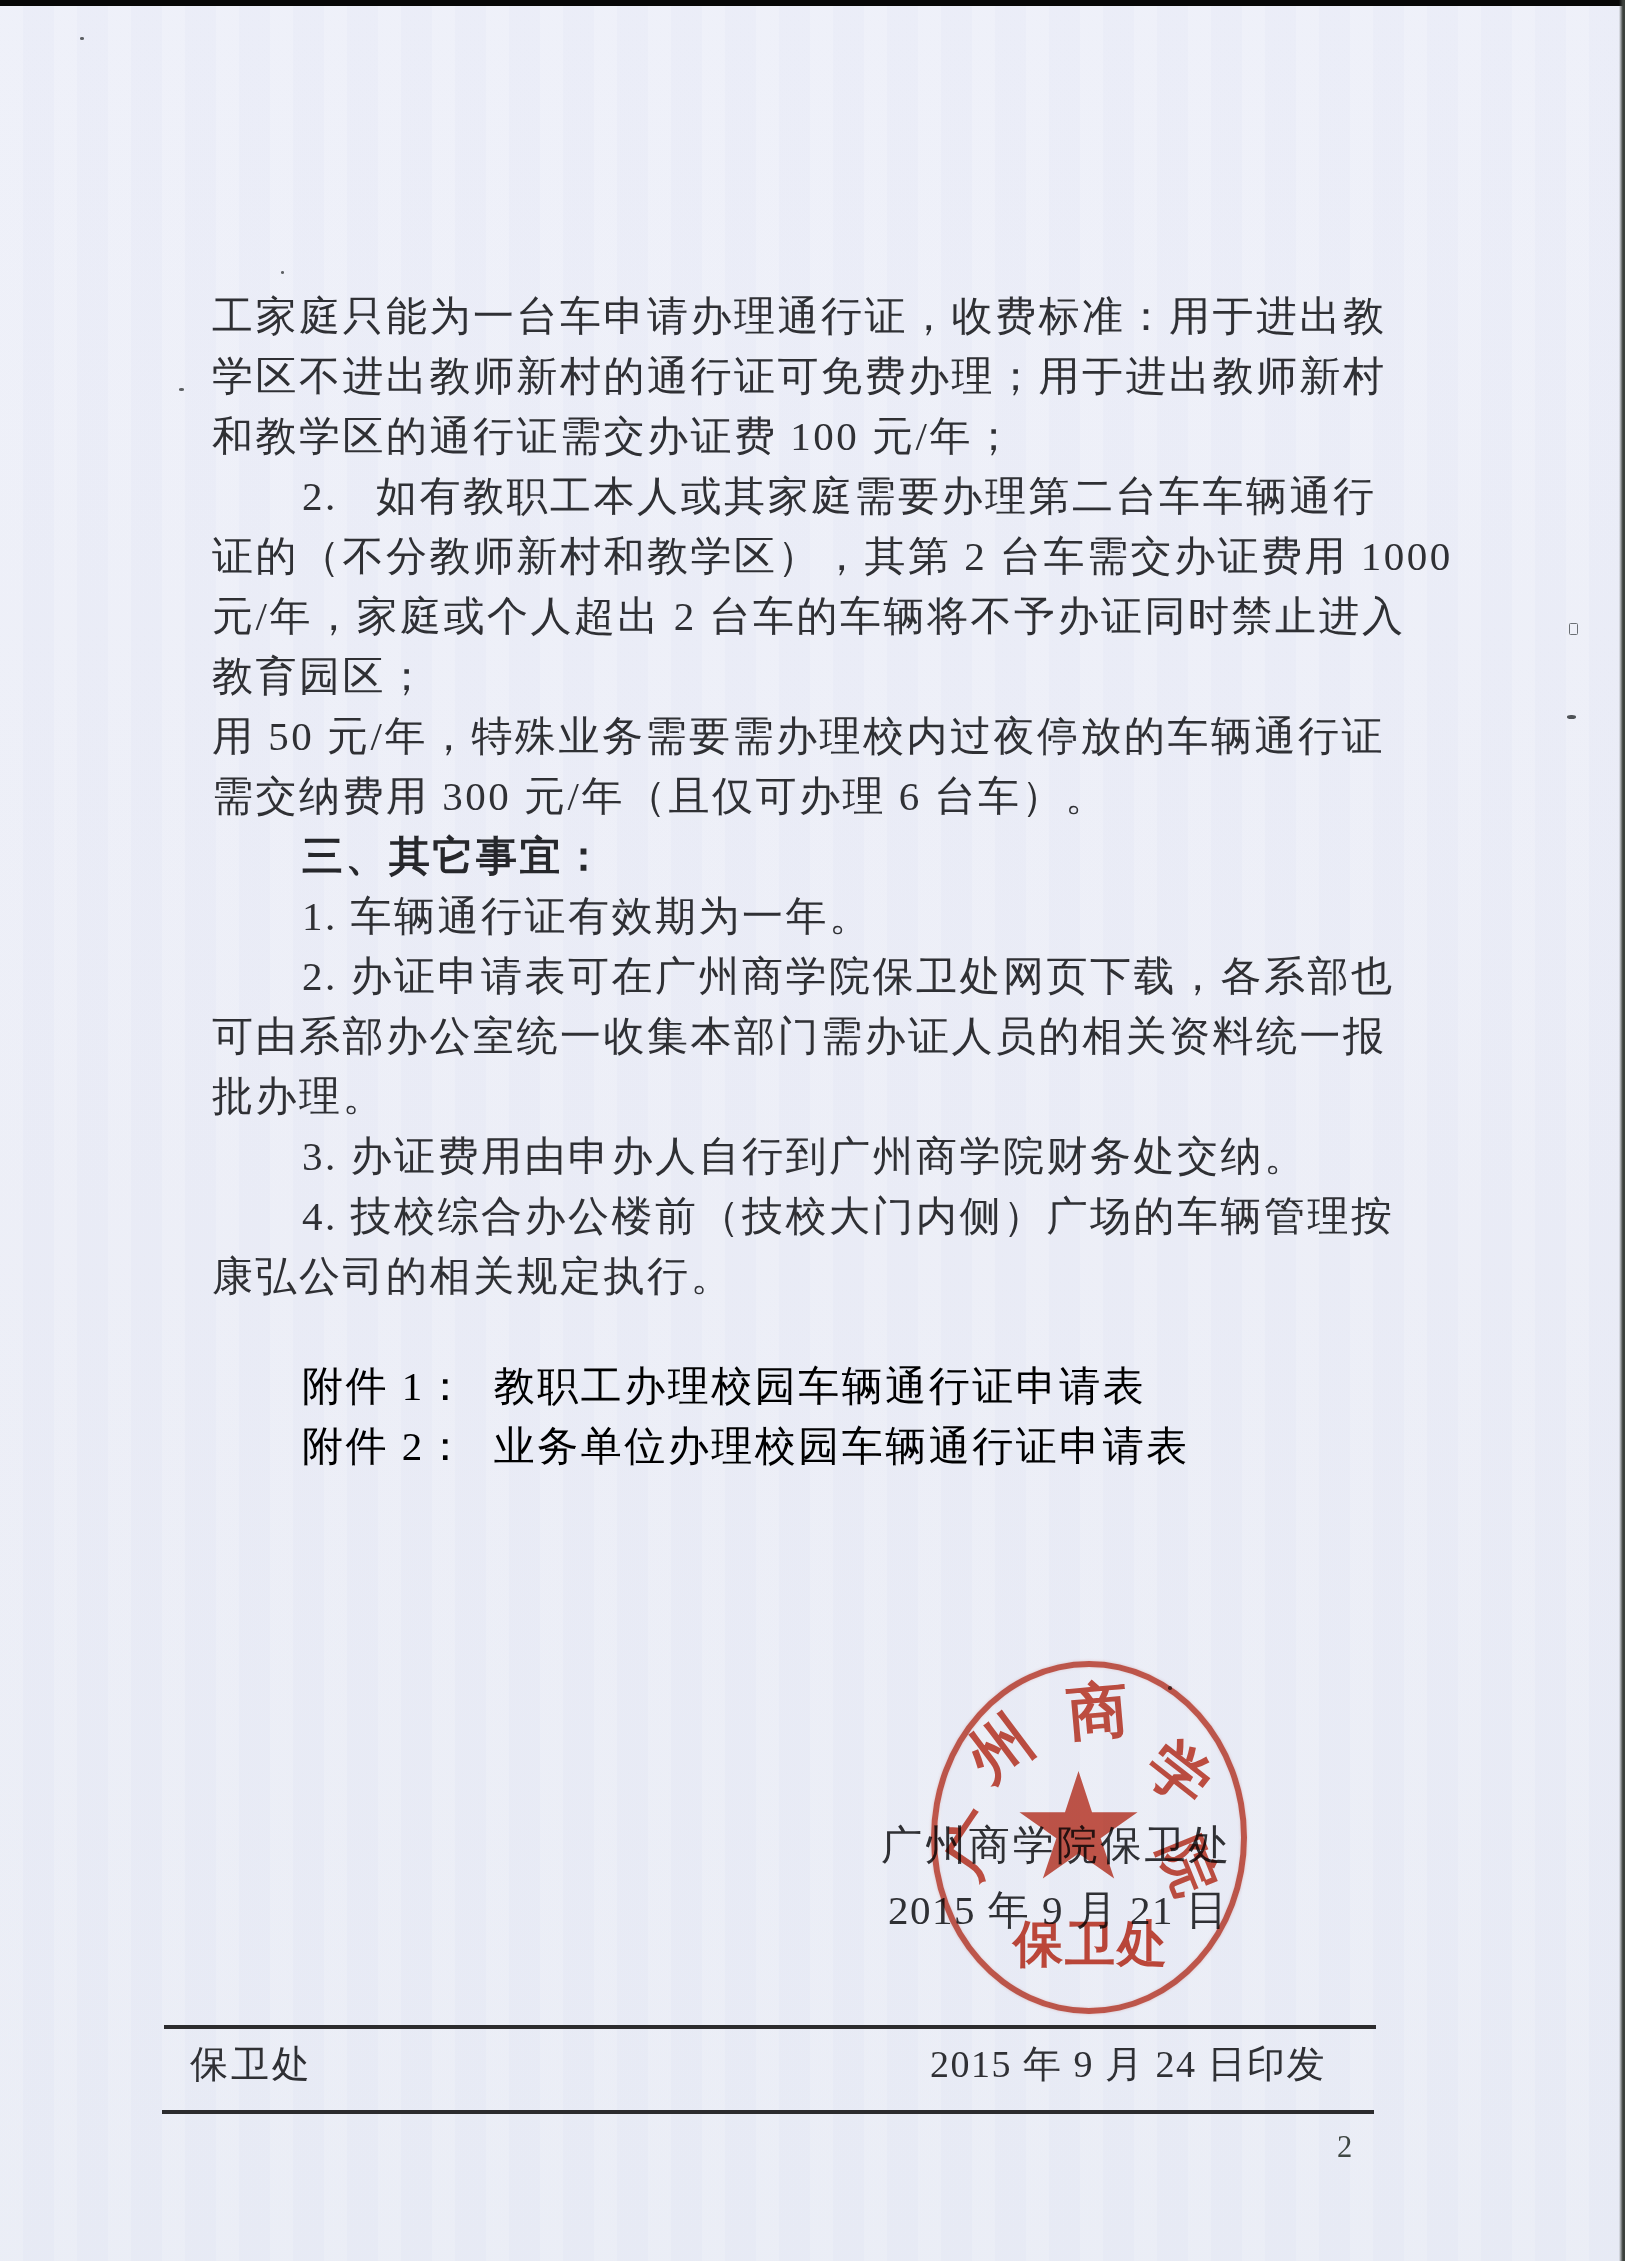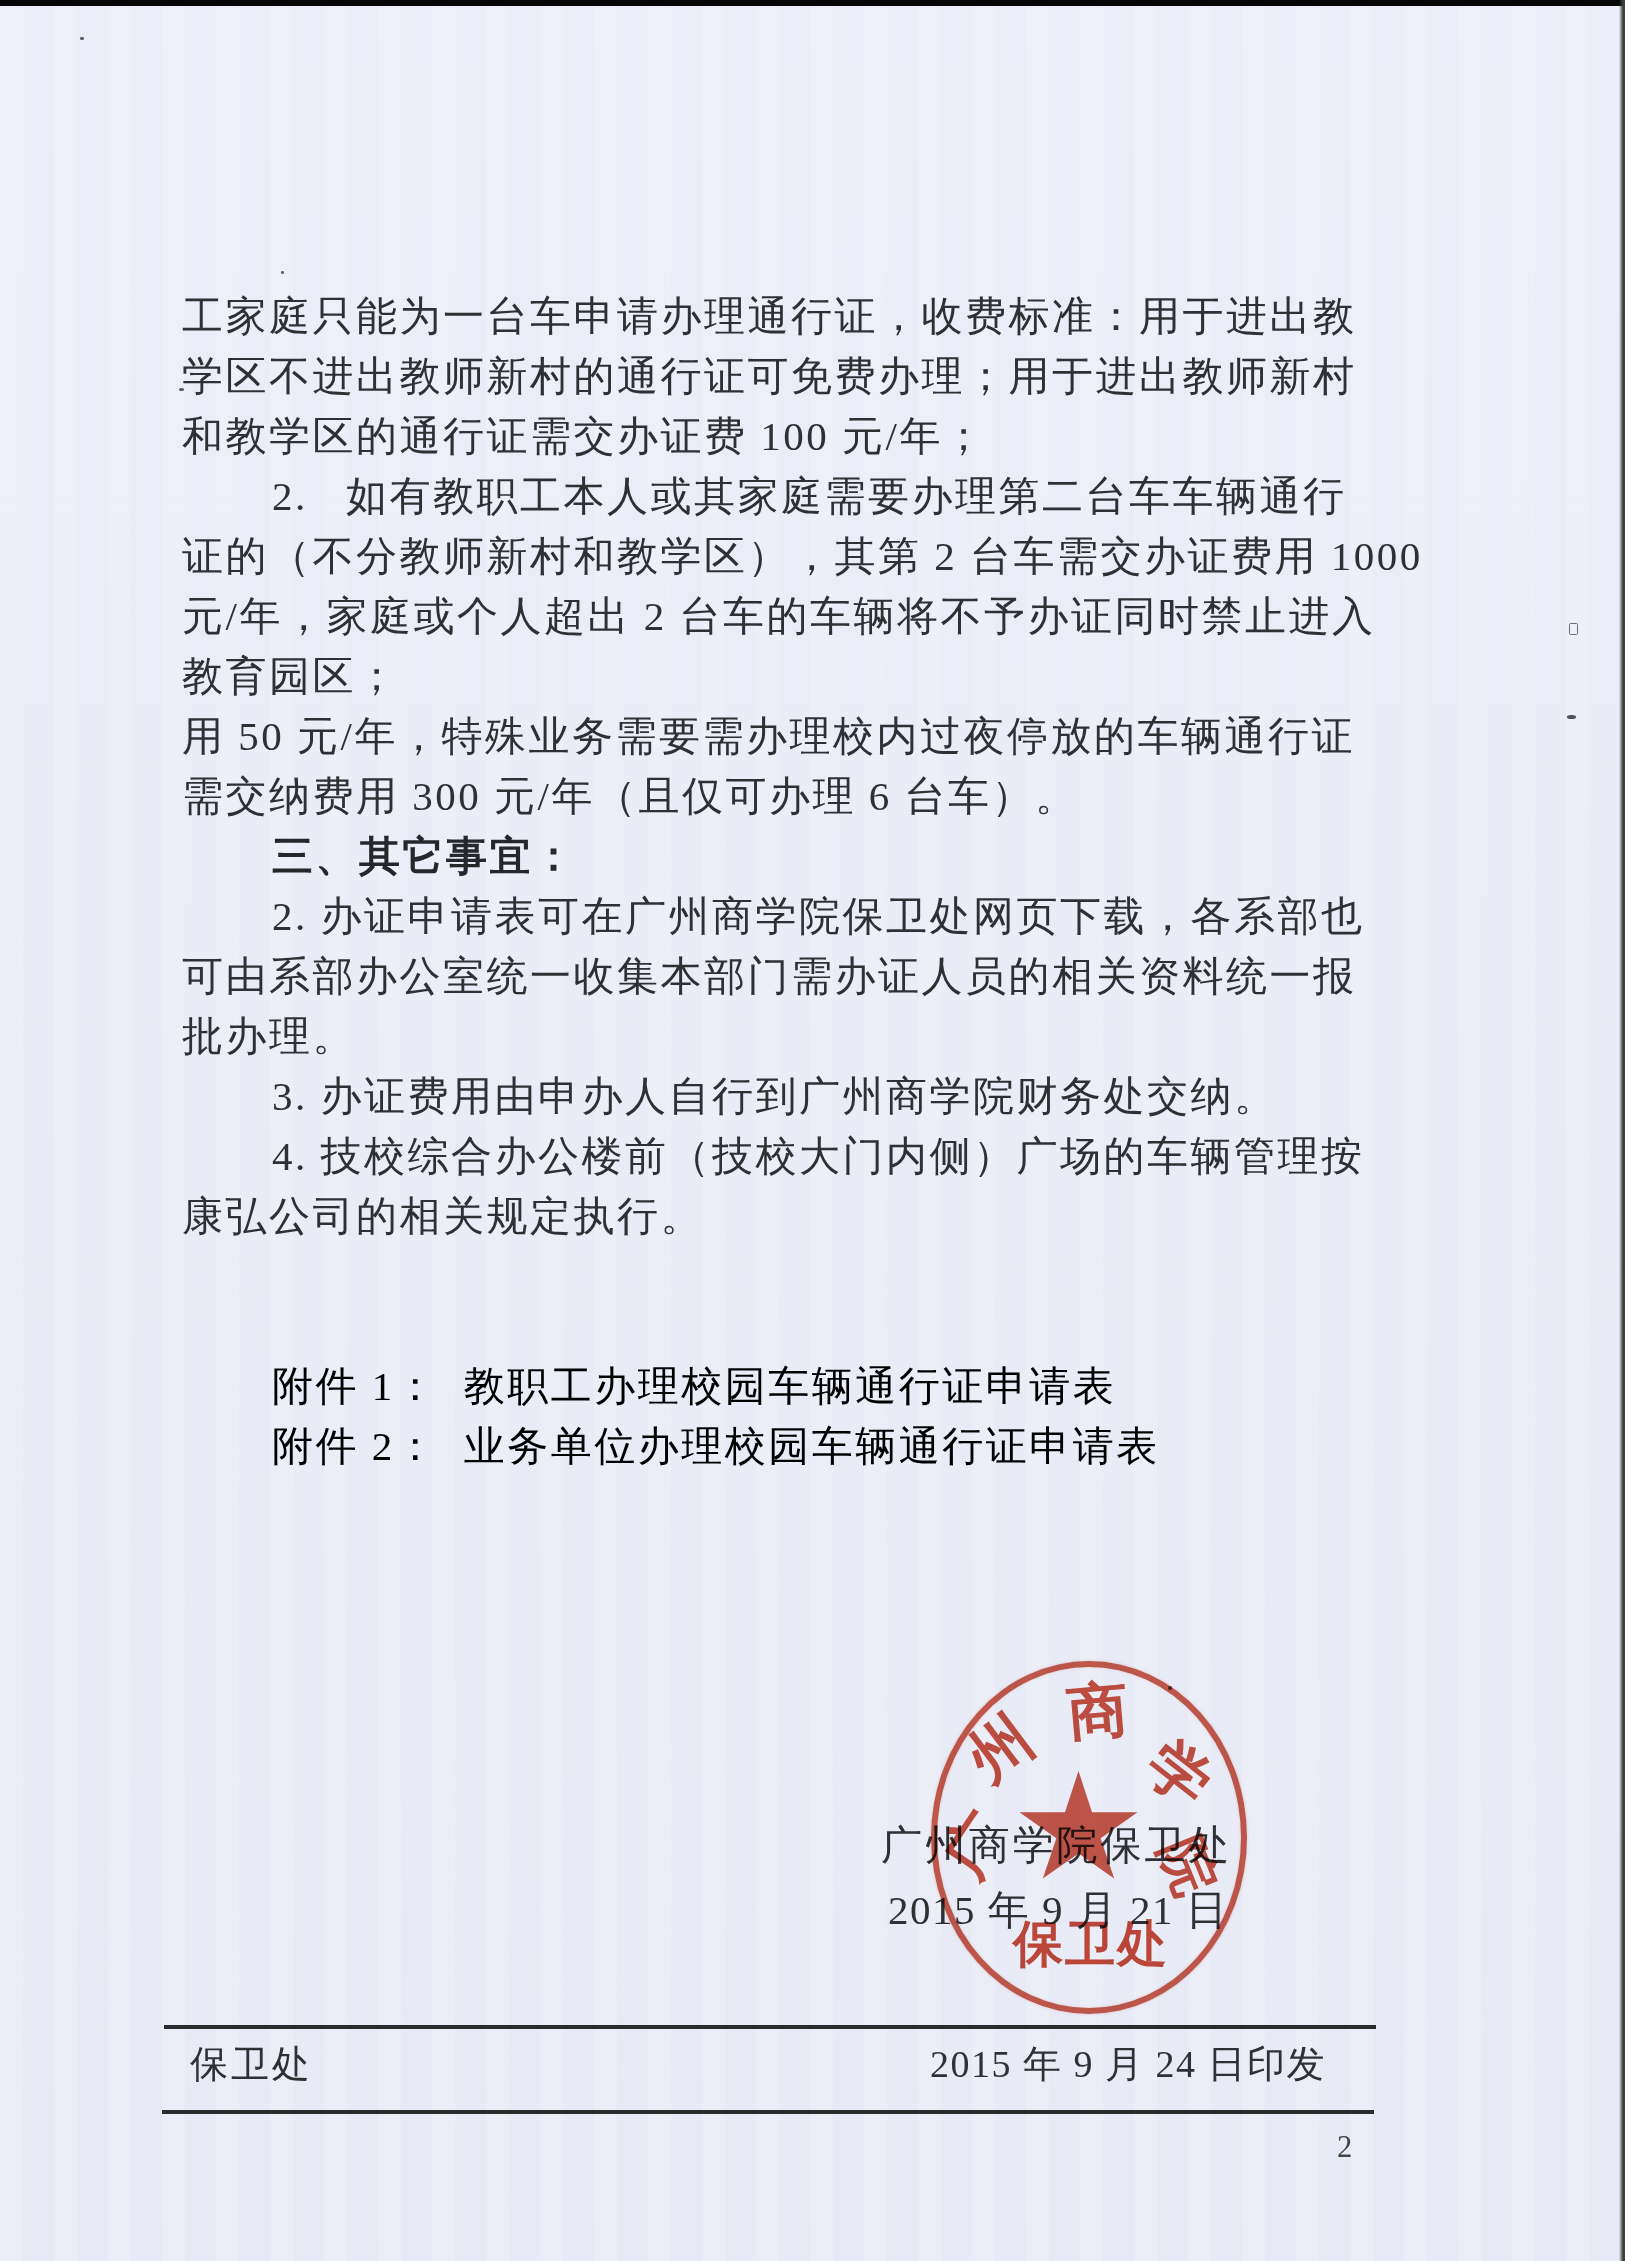--- a/index.html
+++ b/index.html
@@ -17,21 +17,21 @@
   
   .edge-top{position:absolute;left:0;top:0;width:100%;height:6.4px;background:#070707;}
   .edge-right{position:absolute;right:0;top:0;width:7.4px;height:100%;background:linear-gradient(90deg,rgba(60,65,61,0) 0%,#3c413d 55%);}
   .speck{position:absolute;background:#5c5f63;border-radius:45%;}
 
   
   .doc-text{
     position:absolute;left:182px;top:286px;width:1287px;
     font-size:41px;color:#2f3034;letter-spacing:2.5px;
   }
-  .doc-line{height:60px;line-height:60px;white-space:pre;}
+  .doc-line{height:60px;line-height:60px;white-space:pre;margin-left:30px;}
   .doc-line.indent{padding-left:90px;}
   .doc-line.bold{font-weight:700;color:#26272b;}
 
   .attach-block{
     position:absolute;left:182px;top:1356px;width:1277px;
     font-size:41px;color:#000000;letter-spacing:2.5px;
   }
 
   
   .sig-org{
@@ -109,20 +109,21 @@
   <div class="doc-line">工家庭只能为一台车申请办理通行证，收费标准：用于进出教</div>
   <div class="doc-line">学区不进出教师新村的通行证可免费办理；用于进出教师新村</div>
   <div class="doc-line">和教学区的通行证需交办证费 100 元/年；</div>
   <div class="doc-line indent">2.   如有教职工本人或其家庭需要办理第二台车车辆通行</div>
   <div class="doc-line">证的（不分教师新村和教学区），其第 2 台车需交办证费用 1000</div>
   <div class="doc-line">元/年，家庭或个人超出 2 台车的车辆将不予办证同时禁止进入</div>
   <div class="doc-line">教育园区；</div>
   <div class="doc-line">用 50 元/年，特殊业务需要需办理校内过夜停放的车辆通行证</div>
   <div class="doc-line">需交纳费用 300 元/年（且仅可办理 6 台车）。</div>
   <div class="doc-line indent bold">三、其它事宜：</div>
+  <div class="doc-line indent">1. 车辆通行证有效期为一年。</div>
   <div class="doc-line indent">2. 办证申请表可在广州商学院保卫处网页下载，各系部也</div>
   <div class="doc-line">可由系部办公室统一收集本部门需办证人员的相关资料统一报</div>
   <div class="doc-line">批办理。</div>
   <div class="doc-line indent">3. 办证费用由申办人自行到广州商学院财务处交纳。</div>
   <div class="doc-line indent">4. 技校综合办公楼前（技校大门内侧）广场的车辆管理按</div>
   <div class="doc-line">康弘公司的相关规定执行。</div>
 </div>
 
 <div class="attach-block">
   <div class="doc-line indent">附件 1：  教职工办理校园车辆通行证申请表</div>

